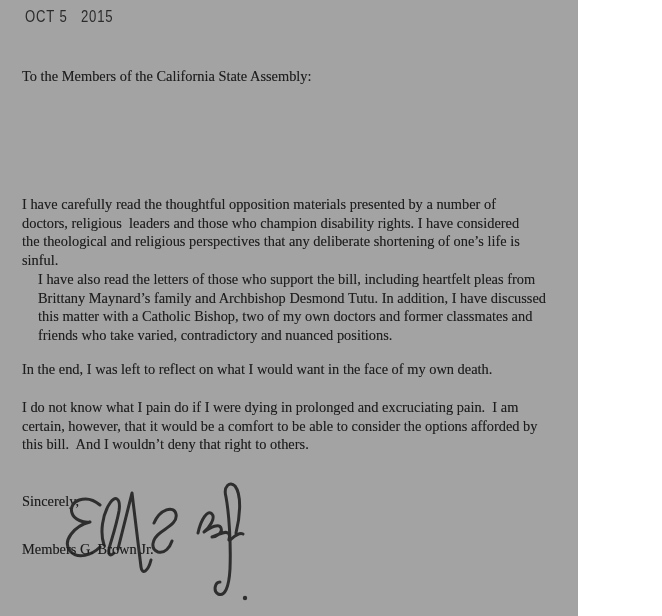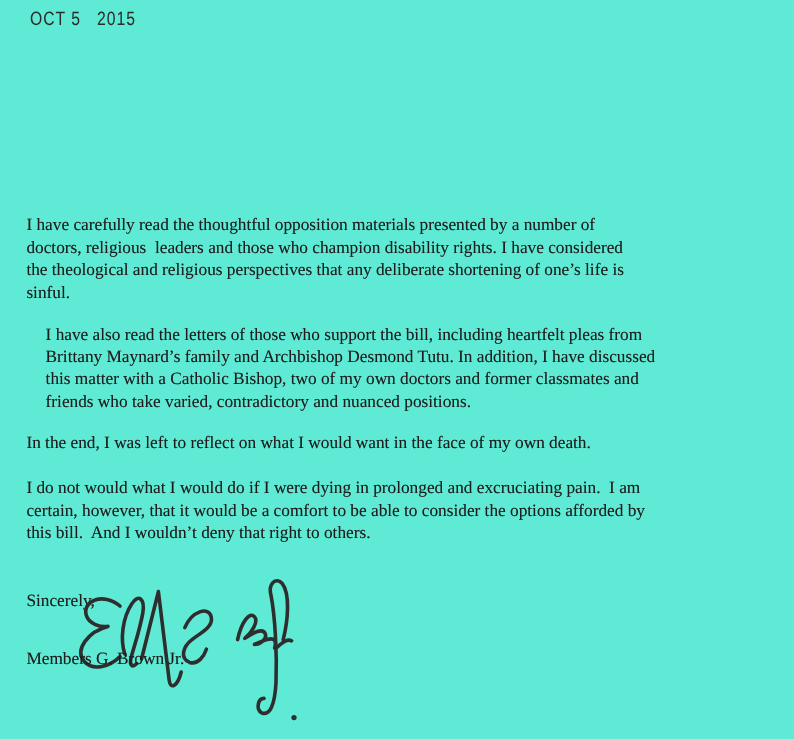--- a/index.html
+++ b/index.html
@@ -2,23 +2,23 @@
 <html><head>
 <meta charset="utf-8">
 <style>
   html, body {
     margin: 0;
     padding: 0;
     background: #ffffff;
   }
   .page {
     position: relative;
-    width: 662px;
+    width: 578px;
     height: 616px;
-    background: #5eead4;
+    background: #a3a3a3;
     font-family: "Liberation Serif", serif;
     color: #1d1d1d;
     overflow: hidden;
   }
   .txt {
     position: absolute;
     left: 22px;
     white-space: pre;
     font-size: 14.4px;
     line-height: 18.5px;
@@ -32,21 +32,21 @@
     font-size: 16px;
     letter-spacing: 1px;
     color: #2b2b2b;
     white-space: pre;
     transform: scaleX(0.82);
     transform-origin: left top;
     filter: blur(0.3px);
   }
   .salutation { top: 67px; }
   .para-1 { top: 104px; }
-  .para-2 { top: 179px; }
+  .para-2 { top: 195px; }
   .para-3 { top: 270px; margin-left: 16px; }
   .para-4 { top: 360px; text-align: center; }
   .para-5 { top: 398px; }
   .closing { top: 492px; }
   .signer  { top: 540px; }
   .signature {
     position: absolute;
     left: 58px;
     top: 481px;
     width: 202px;
@@ -61,35 +61,36 @@
   }
   .signature circle { fill: #2e2e2e; }
 </style>
 </head>
 <body>
 
 <div class="page">
 
   <div class="stamp">OCT 5   2015</div>
 
+  <div class="txt salutation">To the Members of the California State Assembly:</div>
 
 
   <div class="txt para-2">I have carefully read the thoughtful opposition materials presented by a number of
 doctors, religious  leaders and those who champion disability rights. I have considered
 the theological and religious perspectives that any deliberate shortening of one’s life is
 sinful.</div>
 
   <div class="txt para-3">I have also read the letters of those who support the bill, including heartfelt pleas from
 Brittany Maynard’s family and Archbishop Desmond Tutu. In addition, I have discussed
 this matter with a Catholic Bishop, two of my own doctors and former classmates and
 friends who take varied, contradictory and nuanced positions.</div>
 
   <div class="txt para-4">In the end, I was left to reflect on what I would want in the face of my own death.</div>
 
-  <div class="txt para-5">I do not would what I would do if I were dying in prolonged and excruciating pain.  I am
+  <div class="txt para-5">I do not know what I pain do if I were dying in prolonged and excruciating pain.  I am
 certain, however, that it would be a comfort to be able to consider the options afforded by
 this bill.  And I wouldn’t deny that right to others.</div>
 
   <div class="txt closing">Sincerely,</div>
 
   <svg class="signature" viewBox="0 0 202 126" xmlns="http://www.w3.org/2000/svg" aria-hidden="true">
 
     <path d="M 42,24 C 28,12 10,20 14,32 C 16,39 26,42 32,41 C 16,45 4,60 12,70 C 20,79 34,74 42,66"></path>
 
     <path d="M 46,64 C 42,52 44,34 52,22 C 57,14 63,17 61,30 C 58,46 53,60 51,68 C 50,73 52,76 56,72"></path>

